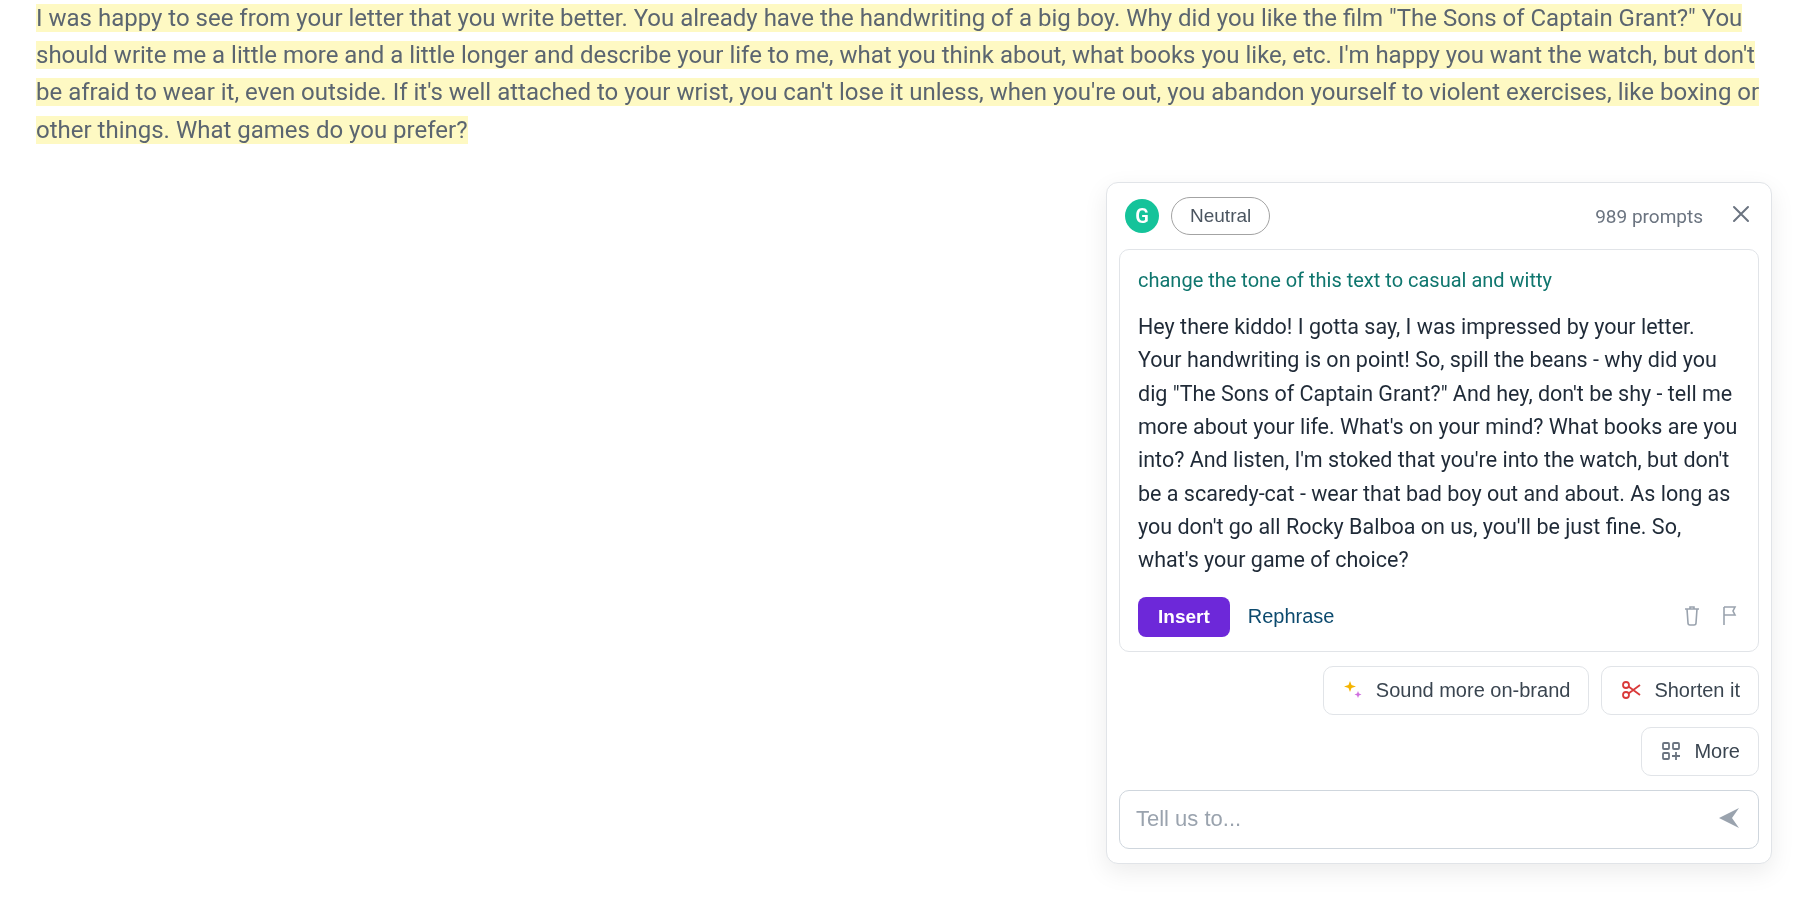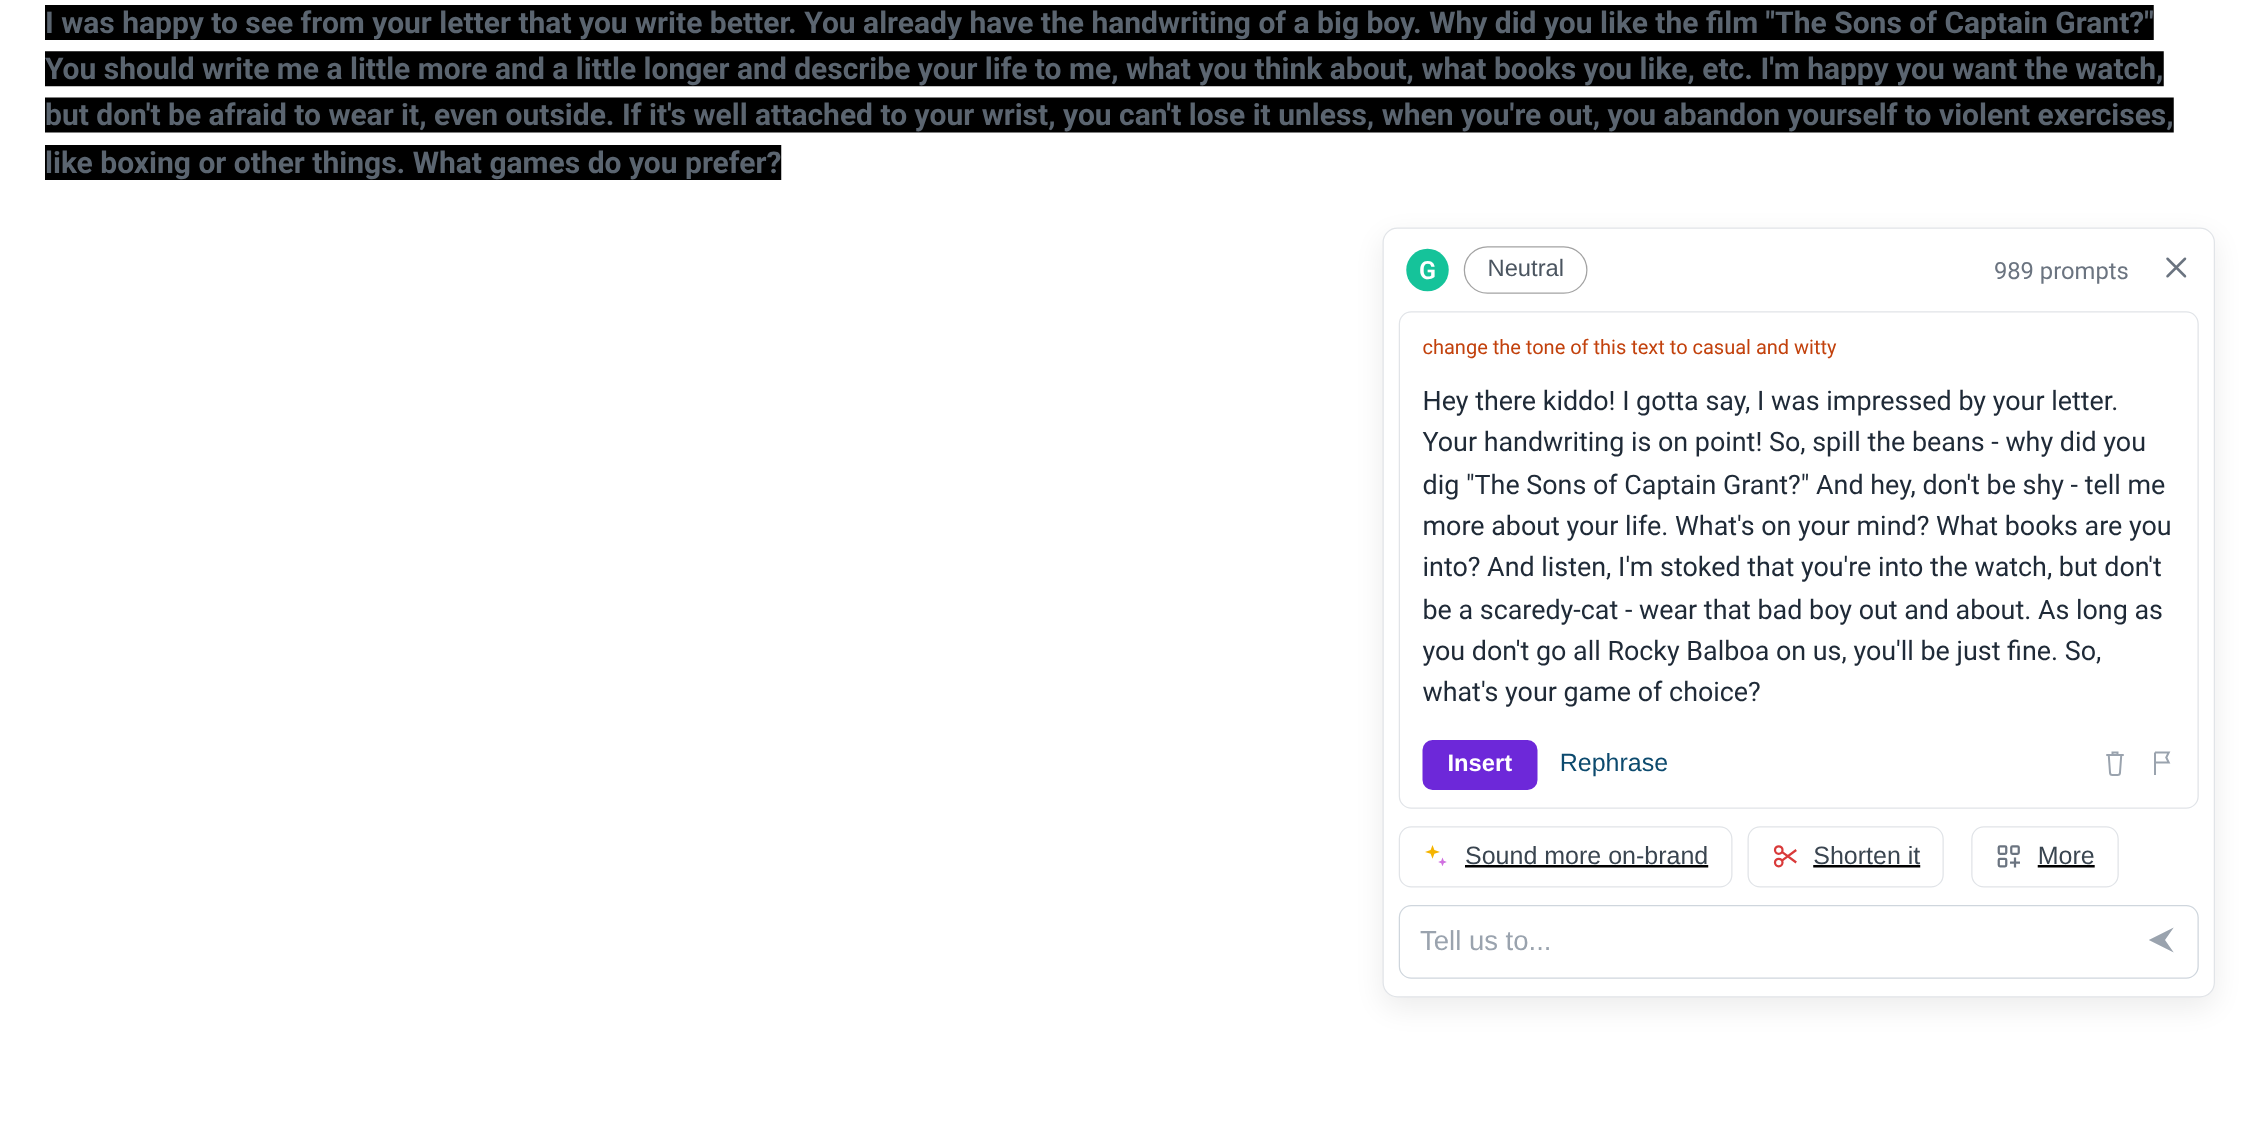--- a/index.html
+++ b/index.html
@@ -13,23 +13,22 @@
     }
     .doc-area {
       padding: 0 36px;
       position: absolute;
       top: 0; left: 0; right: 0;
     }
     .highlighted-text {
       font-size: 24px;
       line-height: 1.55;
       color: #5b6570;
-      background: #000000;
+      background: #fef9c3;
       display: inline;
-      font-weight: bold;
     }
     .panel {
       position: absolute;
       top: 182px;
       right: 28px;
       width: 666px;
       background: #fff;
       border: 1px solid #e1e4e8;
       border-radius: 12px;
       box-shadow: 0 8px 24px rgba(0,0,0,0.08);
@@ -74,22 +73,22 @@
       cursor: pointer;
       background: none; border: none;
     }
     .panel-body {
       margin: 0 12px 14px 12px;
       border: 1px solid #e1e4e8;
       border-radius: 10px;
       padding: 18px 18px 14px 18px;
     }
     .prompt-text {
-      font-size: 16px;
-      color: #c2410c;
+      font-size: 20px;
+      color: #0f766e;
       margin-bottom: 18px;
     }
     .result-text {
       font-size: 21.5px;
       line-height: 1.55;
       color: #1f2a37;
       margin-bottom: 20px;
     }
     .actions-row {
       display: flex;
@@ -118,23 +117,22 @@
       border: none;
       color: #9aa3ae;
       cursor: pointer;
       display: flex;
       align-items: center;
     }
     .spacer { flex: 1; }
     .suggestions {
       padding: 0 12px 14px 12px;
       display: flex;
-      flex-direction: row;
-      gap: 22px;
-      text-decoration: underline;
+      flex-direction: column;
+      gap: 12px;
     }
     .sugg-row {
       display: flex;
       justify-content: flex-end;
       gap: 12px;
     }
     .sugg-chip {
       border: 1px solid #e1e4e8;
       border-radius: 10px;
       background: #fff;

